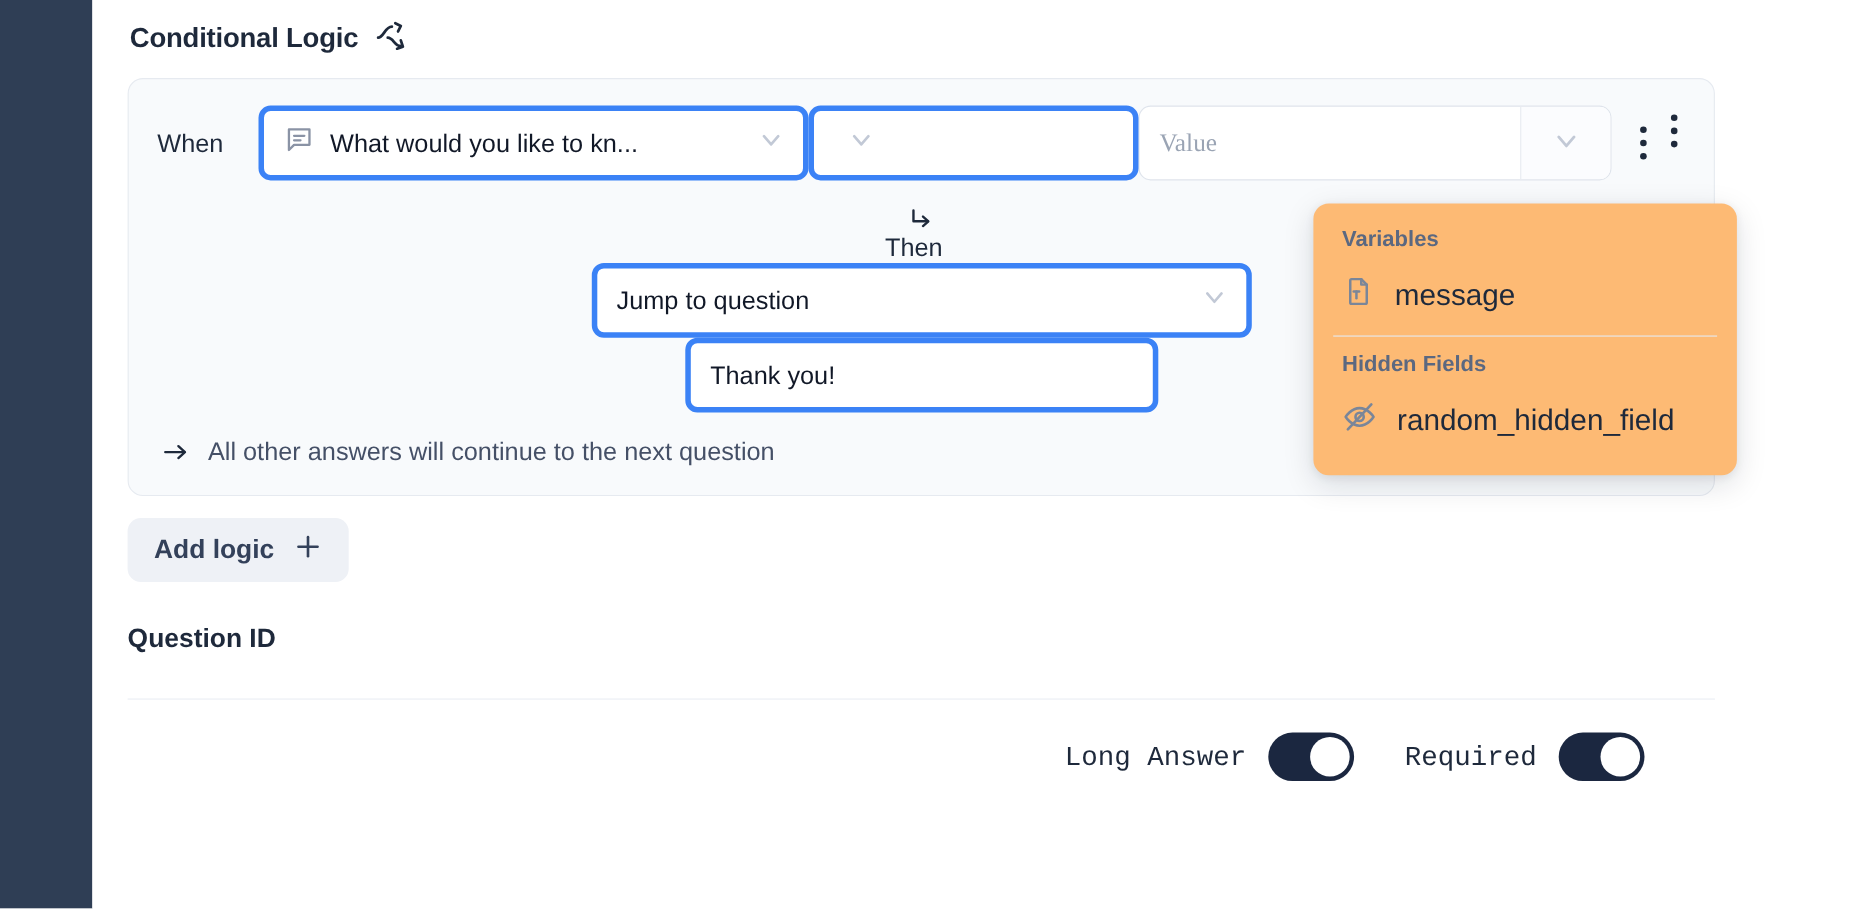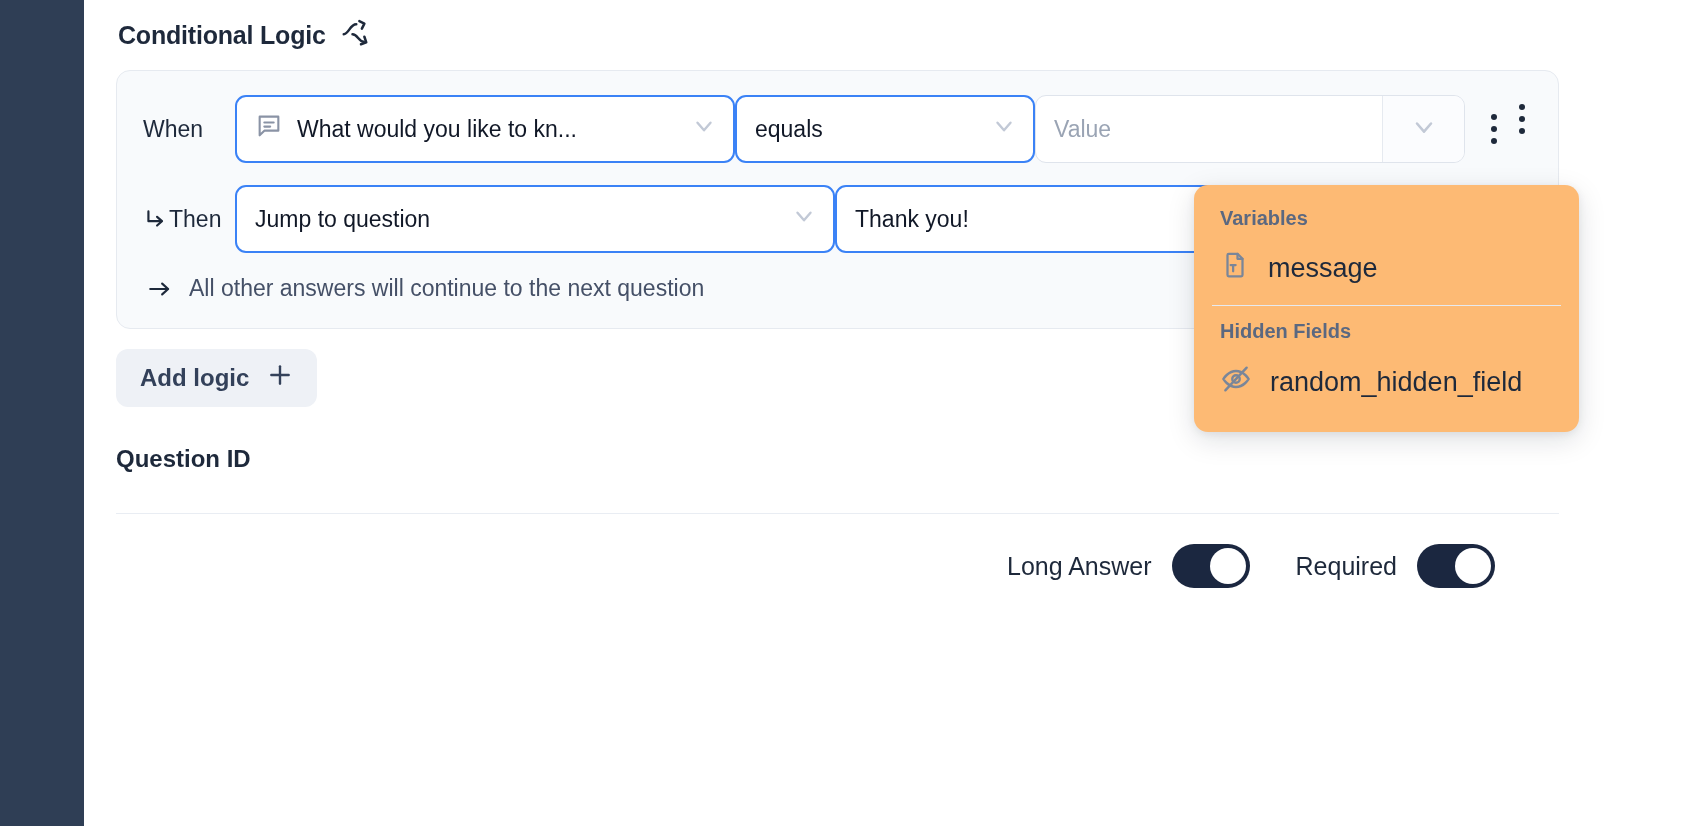--- a/index.html
+++ b/index.html
@@ -41,38 +41,38 @@
   .logic-card {
     margin: 18px 0 0 32px;
     width: 1443px;
     background: #f8fafc;
     border: 1px solid #e6eaf0;
     border-radius: 14px;
     padding: 24px 26px 26px 26px;
   }
 
   .row { display: flex; align-items: center; }
-  .row + .row { margin-top: 22px; }
+  .row + .row { margin-top: 22px; flex-direction: column; }
 
   .kw {
     font-size: 23px; color: #1e293b; font-weight: 400;
     min-width: 0; white-space: nowrap;
   }
   .kw.when { width: 92px; }
   .kw.then { width: 66px; }
 
   .arrow-cell {
     width: 26px; display: flex; align-items: center; justify-content: center;
     color: #1e293b;
   }
 
   
   .ctl {
     background: #ffffff;
-    border: 2px solid #3b82f6;
+    border: 5px solid #3b82f6;
     border-radius: 11px;
     height: 68px;
     display: flex; align-items: center;
     padding: 0 16px 0 18px;
     font-size: 23px;
     color: #111827;
     position: relative;
   }
   .ctl .label {
     flex: 1 1 auto; overflow: hidden; white-space: nowrap; text-overflow: ellipsis;
@@ -87,21 +87,21 @@
     display: flex; align-items: stretch;
     width: 430px; height: 68px;
     background: #ffffff;
     border: 1px solid #dfe4ec;
     border-radius: 11px;
     overflow: hidden;
   }
   .value-input {
     flex: 1 1 auto;
     border: none; outline: none; background: transparent;
-    font-family: Liberation Sans, sans-serif;
+    font-family: Liberation Serif, serif;
     font-size: 23px; color: #111827;
     padding: 0 18px;
   }
   .value-input::placeholder { color: #9aa4b4; }
   .value-drop {
     flex: 0 0 82px;
     border-left: 1px solid #e6eaf0;
     background: #fbfcfe;
     display: flex; align-items: center; justify-content: center;
     color: #c2c9d6;
@@ -159,20 +159,21 @@
   
   .divider {
     margin: 40px 0 0 32px;
     width: 1443px; height: 1px; background: #e9edf3;
   }
   .footer {
     margin-top: 30px;
     display: flex; align-items: center; justify-content: flex-end;
     gap: 46px;
     padding-right: 64px;
+    font-family: Liberation Mono, monospace;
   }
   .toggle-wrap { display: flex; align-items: center; gap: 20px; }
   .toggle-label { font-size: 25px; font-weight: 400; color: #1e293b; }
   .switch {
     width: 78px; height: 44px; border-radius: 22px;
     background: #1b2740; position: relative; cursor: pointer;
     flex: 0 0 auto;
   }
   .switch .knob {
     position: absolute; top: 4px; left: 38px;
@@ -242,21 +243,20 @@
           </span>
           <span class="label">What would you like to kn...</span>
           <span class="chev">
             <svg width="26" height="26" viewBox="0 0 24 24" fill="none" stroke="currentColor" stroke-width="2.2" stroke-linecap="round" stroke-linejoin="round">
                 <polyline points="6,9 12,16 18,9"></polyline>
               </svg>
           </span>
         </div>
 
         <div class="ctl sel-operator">
-          <span class="label">equals</span>
           <span class="chev">
             <svg width="26" height="26" viewBox="0 0 24 24" fill="none" stroke="currentColor" stroke-width="2.2" stroke-linecap="round" stroke-linejoin="round">
                 <polyline points="6,9 12,16 18,9"></polyline>
               </svg>
           </span>
         </div>
 
         <div class="value-group">
           <input class="value-input" type="text" placeholder="Value" style="">
           <div class="value-drop">

